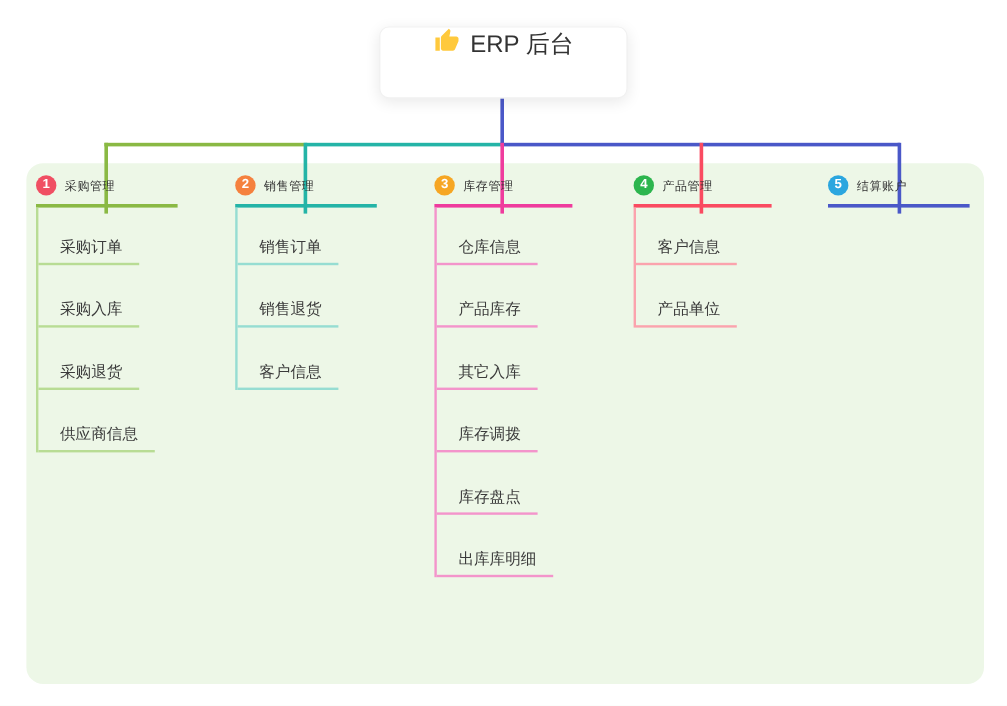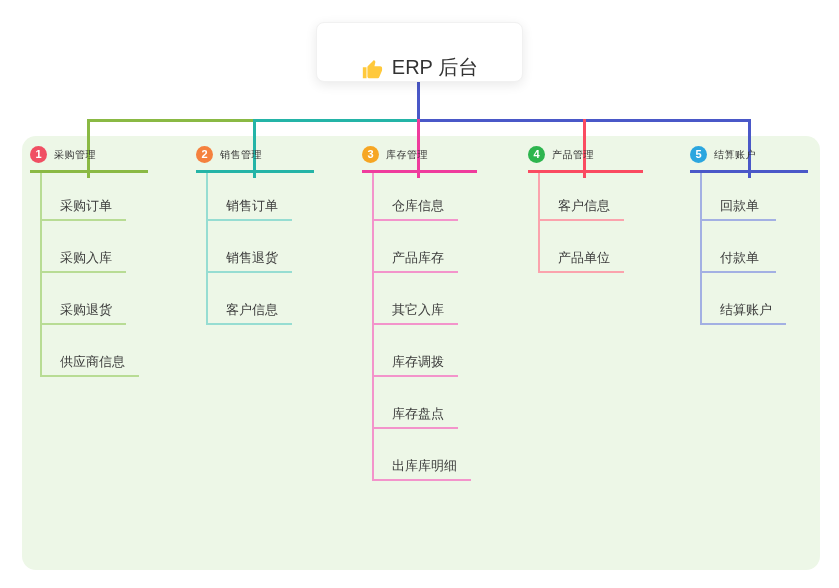--- a/index.html
+++ b/index.html
@@ -6,21 +6,21 @@
   body { background:#fff; font-family:"Liberation Sans","DejaVu Sans",sans-serif; }
   .canvas { position:relative; width:839px; height:588px; background:#ffffff; overflow:hidden; }
 
   
   .panel { position:absolute; left:22px; top:136px; width:798px; height:434px; border-radius:14px; }
 
   
   .root-node { position:absolute; left:316px; top:22px; width:207px; height:60px;
     background:#ffffff; border:1px solid #f1f1f1; border-radius:8px;
     box-shadow:0 3px 12px rgba(0,0,0,0.09);
-    display:flex; align-items:flex-end; justify-content:center; gap:9px;
+    display:flex; align-items:flex-start; justify-content:center; gap:9px;
     font-size:20px; color:#333; cursor:pointer; }
   .root-node svg { width:22px; height:22px; }
 
   
   .conn { position:absolute; }
   .stem   { left:417px; top:82px;  width:3px;  height:38px; }
   .bus-1  { left:87px;  top:119px; width:167px; height:3px; }
   .bus-2  { left:254px; top:119px; width:163px; height:3px; }
   .bus-3  { left:417px; top:119px; width:333px; height:3px; }
   .drop   { top:119px; width:3px; height:59px; }
@@ -31,21 +31,21 @@
   .b1 { left:30px; } .b2 { left:196px; } .b3 { left:362px; } .b4 { left:528px; } .b5 { left:690px; }
 
   .bhead { display:flex; align-items:center; gap:7px; width:118px;
     padding-bottom:7px; border-bottom:3px solid var(--c); cursor:pointer; }
   .b3 .bhead, .b4 .bhead { width:115px; }
   .badge { flex:0 0 auto; width:17px; height:17px; border-radius:50%;
     background:var(--bc); color:#fff; font-size:11px; font-weight:bold;
     line-height:17px; text-align:center; }
   .btitle { font-size:10px; font-weight:500; color:#333; letter-spacing:0.5px; white-space:nowrap; }
 
-  .children { margin-left:10px; border-left:2px solid var(--lc); }
+  .children { border-left:2px solid var(--lc); }
   .child { width:max-content; min-width:74px; height:52px;
     display:flex; align-items:flex-end;
     padding:0 14px 4px 18px;
     border-bottom:2px solid var(--lc);
     font-size:13px; color:#3b3b3b; white-space:nowrap; cursor:pointer; }
   .child:first-child { height:48px; }
 </style>
 </head>
 <body>
 
@@ -149,26 +149,15 @@
           <span>产品单位</span>
         </div>
     </div>
   </div>
 
   <div class="branch b5" style="--c: #4a58c8; --lc: #a3b0e3; --bc: #2ba6df;">
     <div class="bhead">
       <span class="badge">5</span>
       <span class="btitle">结算账户</span>
     </div>
-    <div class="children">
-      <div class="child">
-          <span>回款单</span>
-        </div>
-      <div class="child">
-          <span>付款单</span>
-        </div>
-      <div class="child">
-          <span>结算账户</span>
-        </div>
-    </div>
   </div>
 
 </div>
 
 </body></html>

